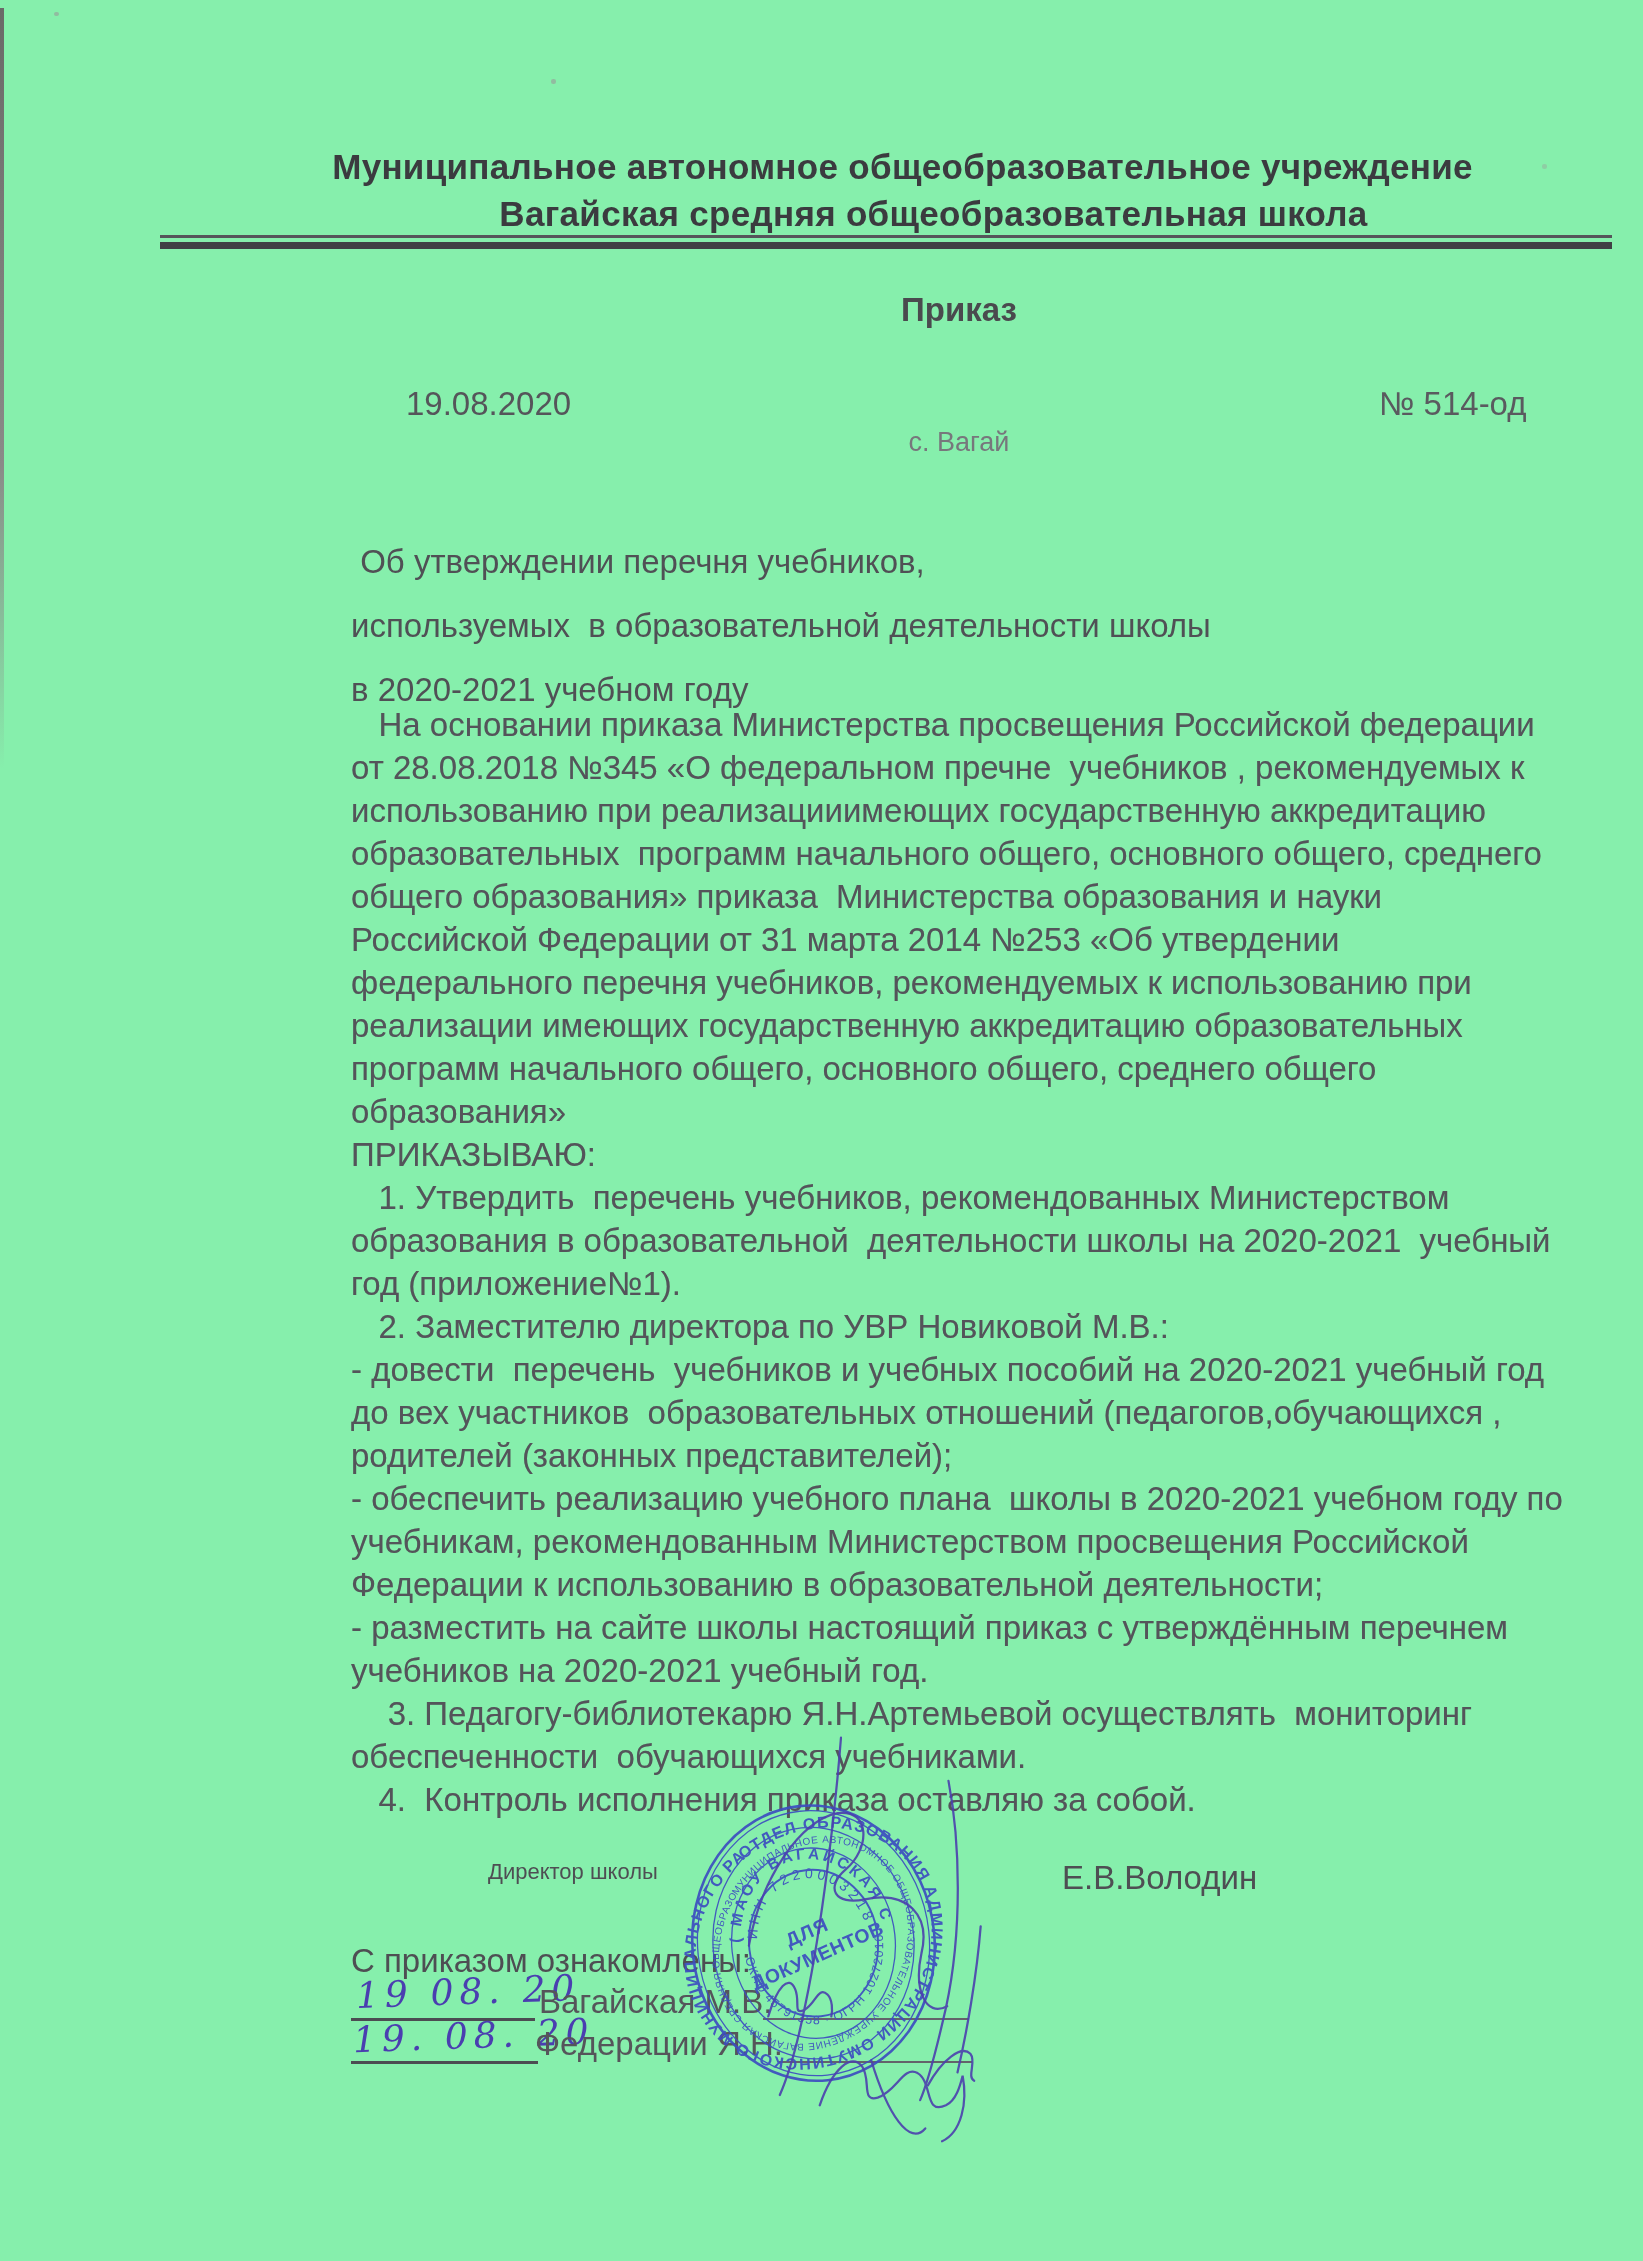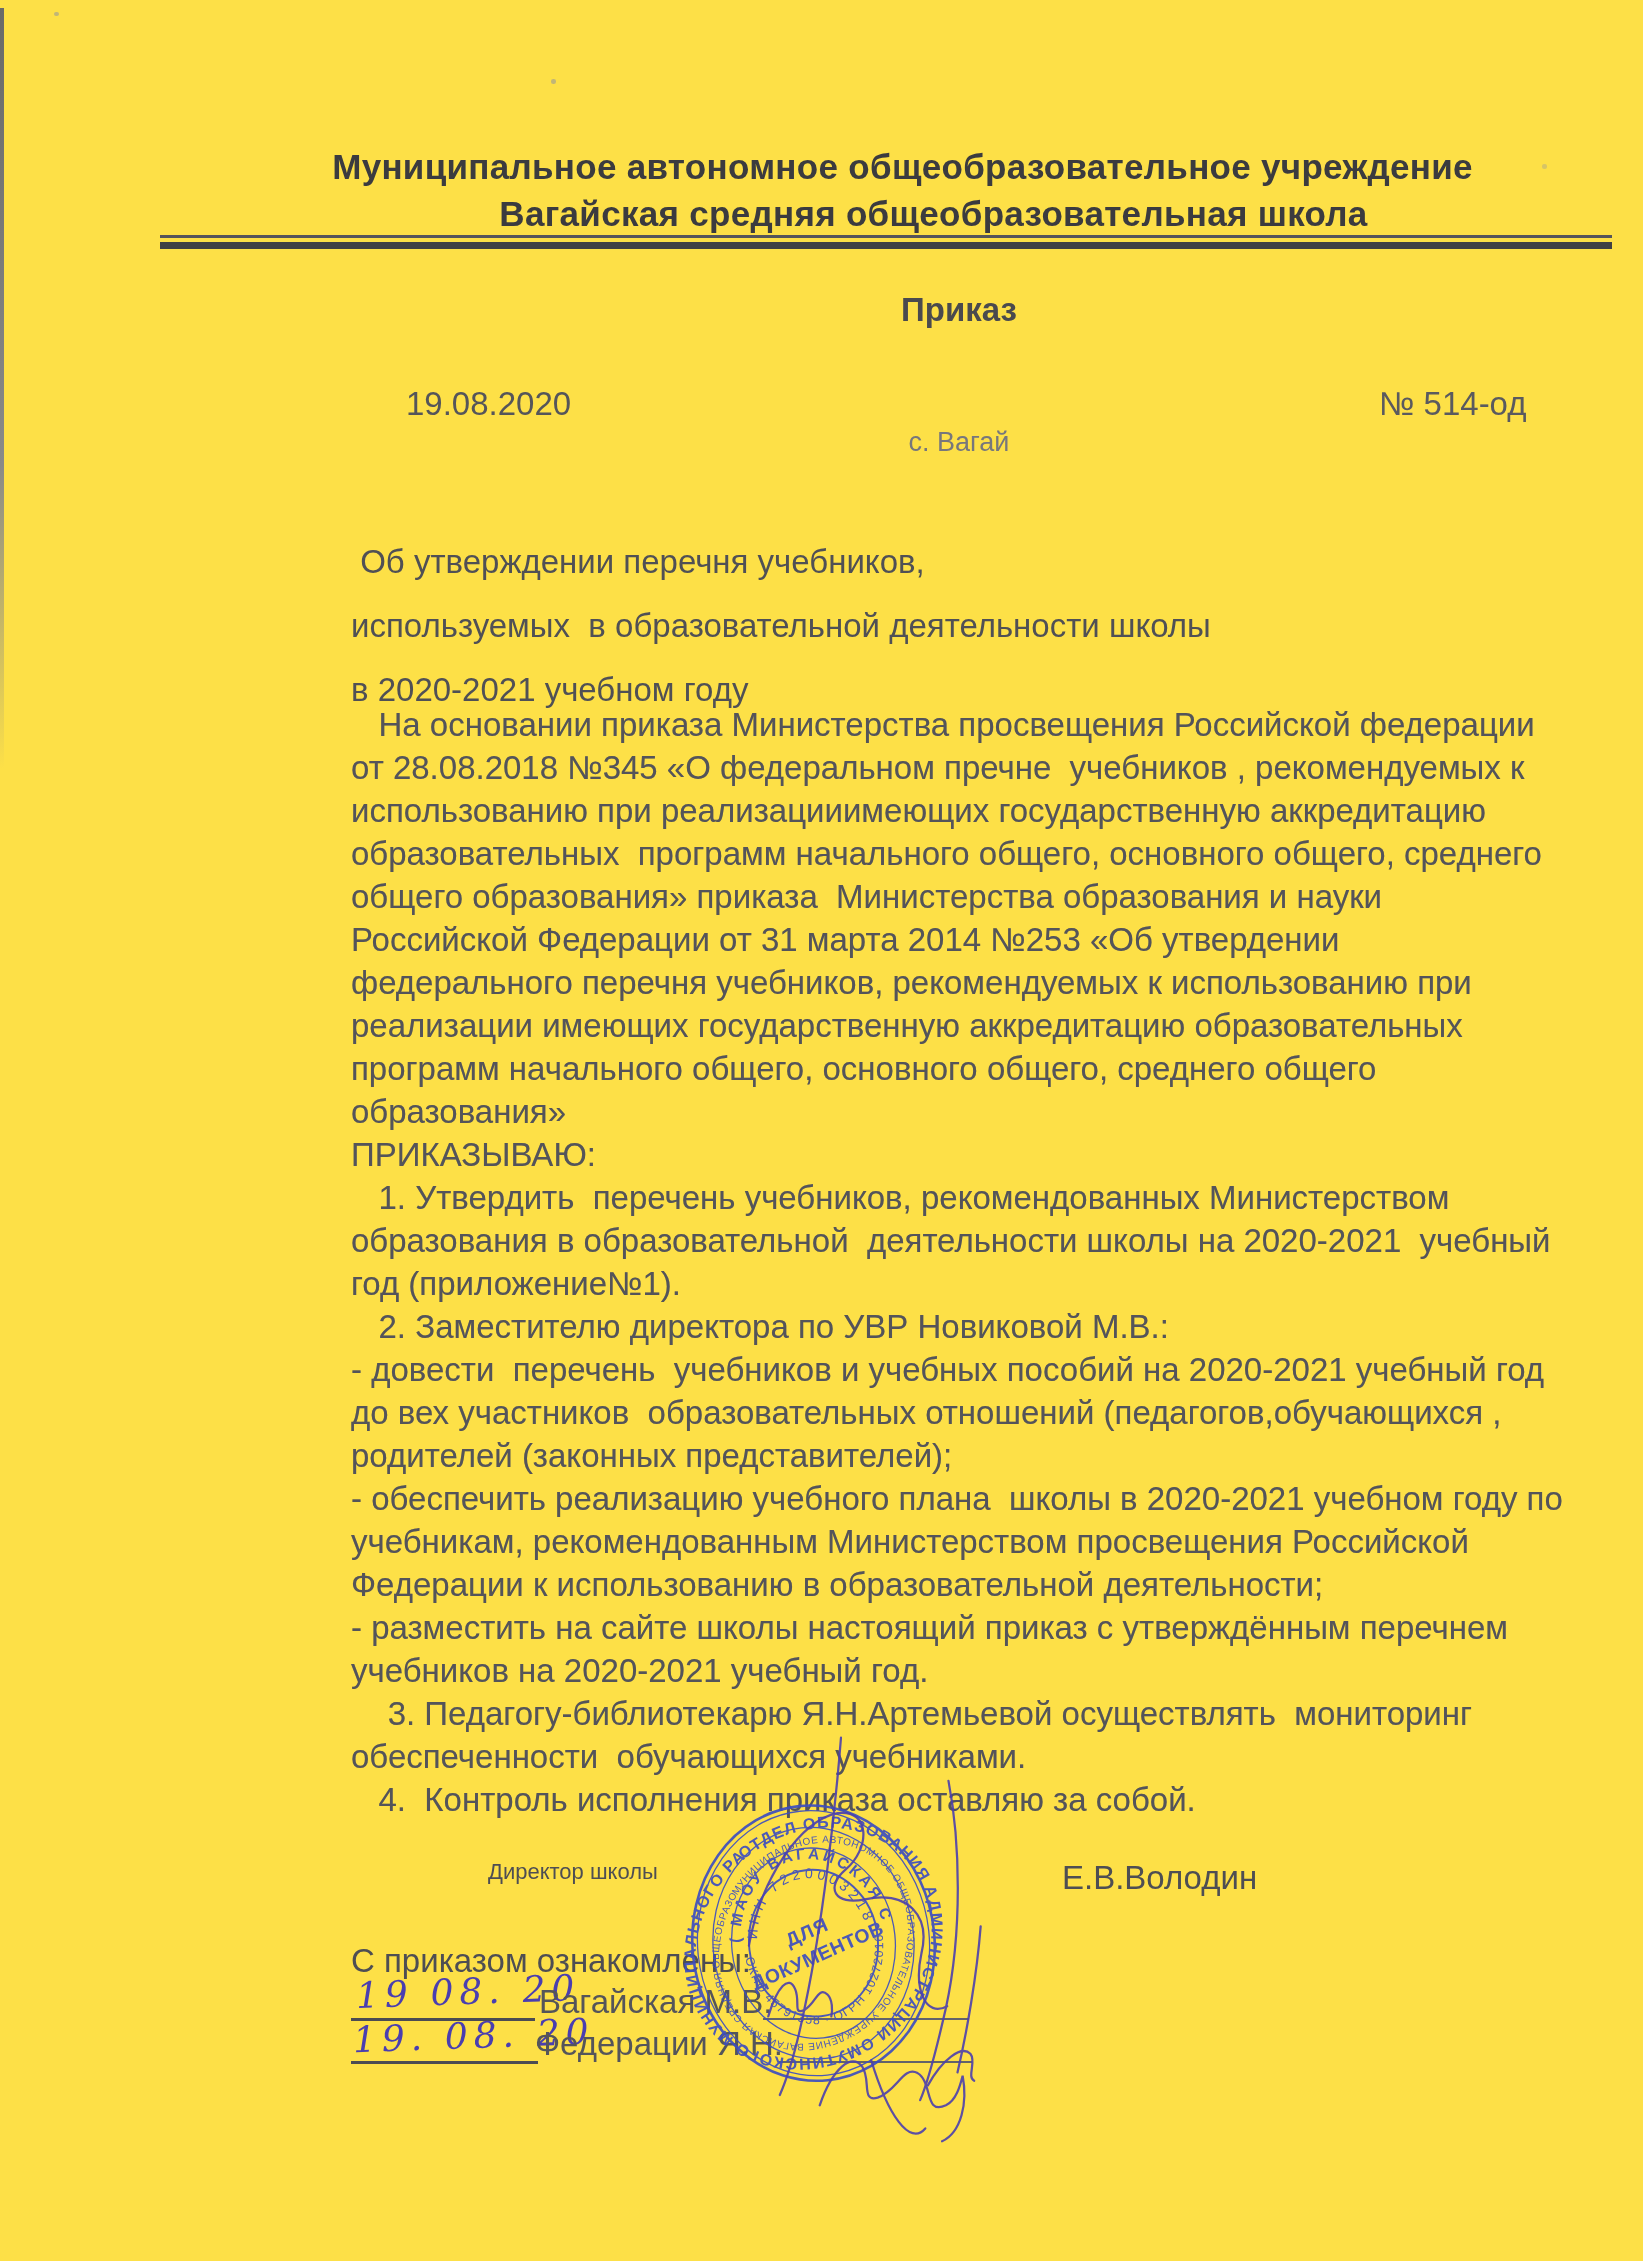--- a/index.html
+++ b/index.html
@@ -1,18 +1,18 @@
 <!DOCTYPE html>
 <html style="font-size:10.3px"><head>
 <meta charset="utf-8">
 <style>
   html,body{margin:0;padding:0;background:#e8e8e6;}
   .page{
     position:relative; width:1644px; height:2261px;
-    background:#fde047; overflow:hidden;
+    background:#86efac; overflow:hidden;
     font-family:"Liberation Sans", sans-serif;
     color:#4c4c50;
   }
   .abs{position:absolute;}
   .pre{white-space:pre;}
   
   .scan-edge{left:0;top:7.7px;width:3.9px;height:761px;
     background:linear-gradient(#6a6a68 0%,#8a8a88 60%,rgba(150,150,148,0) 100%);}
   .speck{width:4.5px;height:4.5px;border-radius:50%;background:#9a9a98;opacity:.6;}
   

